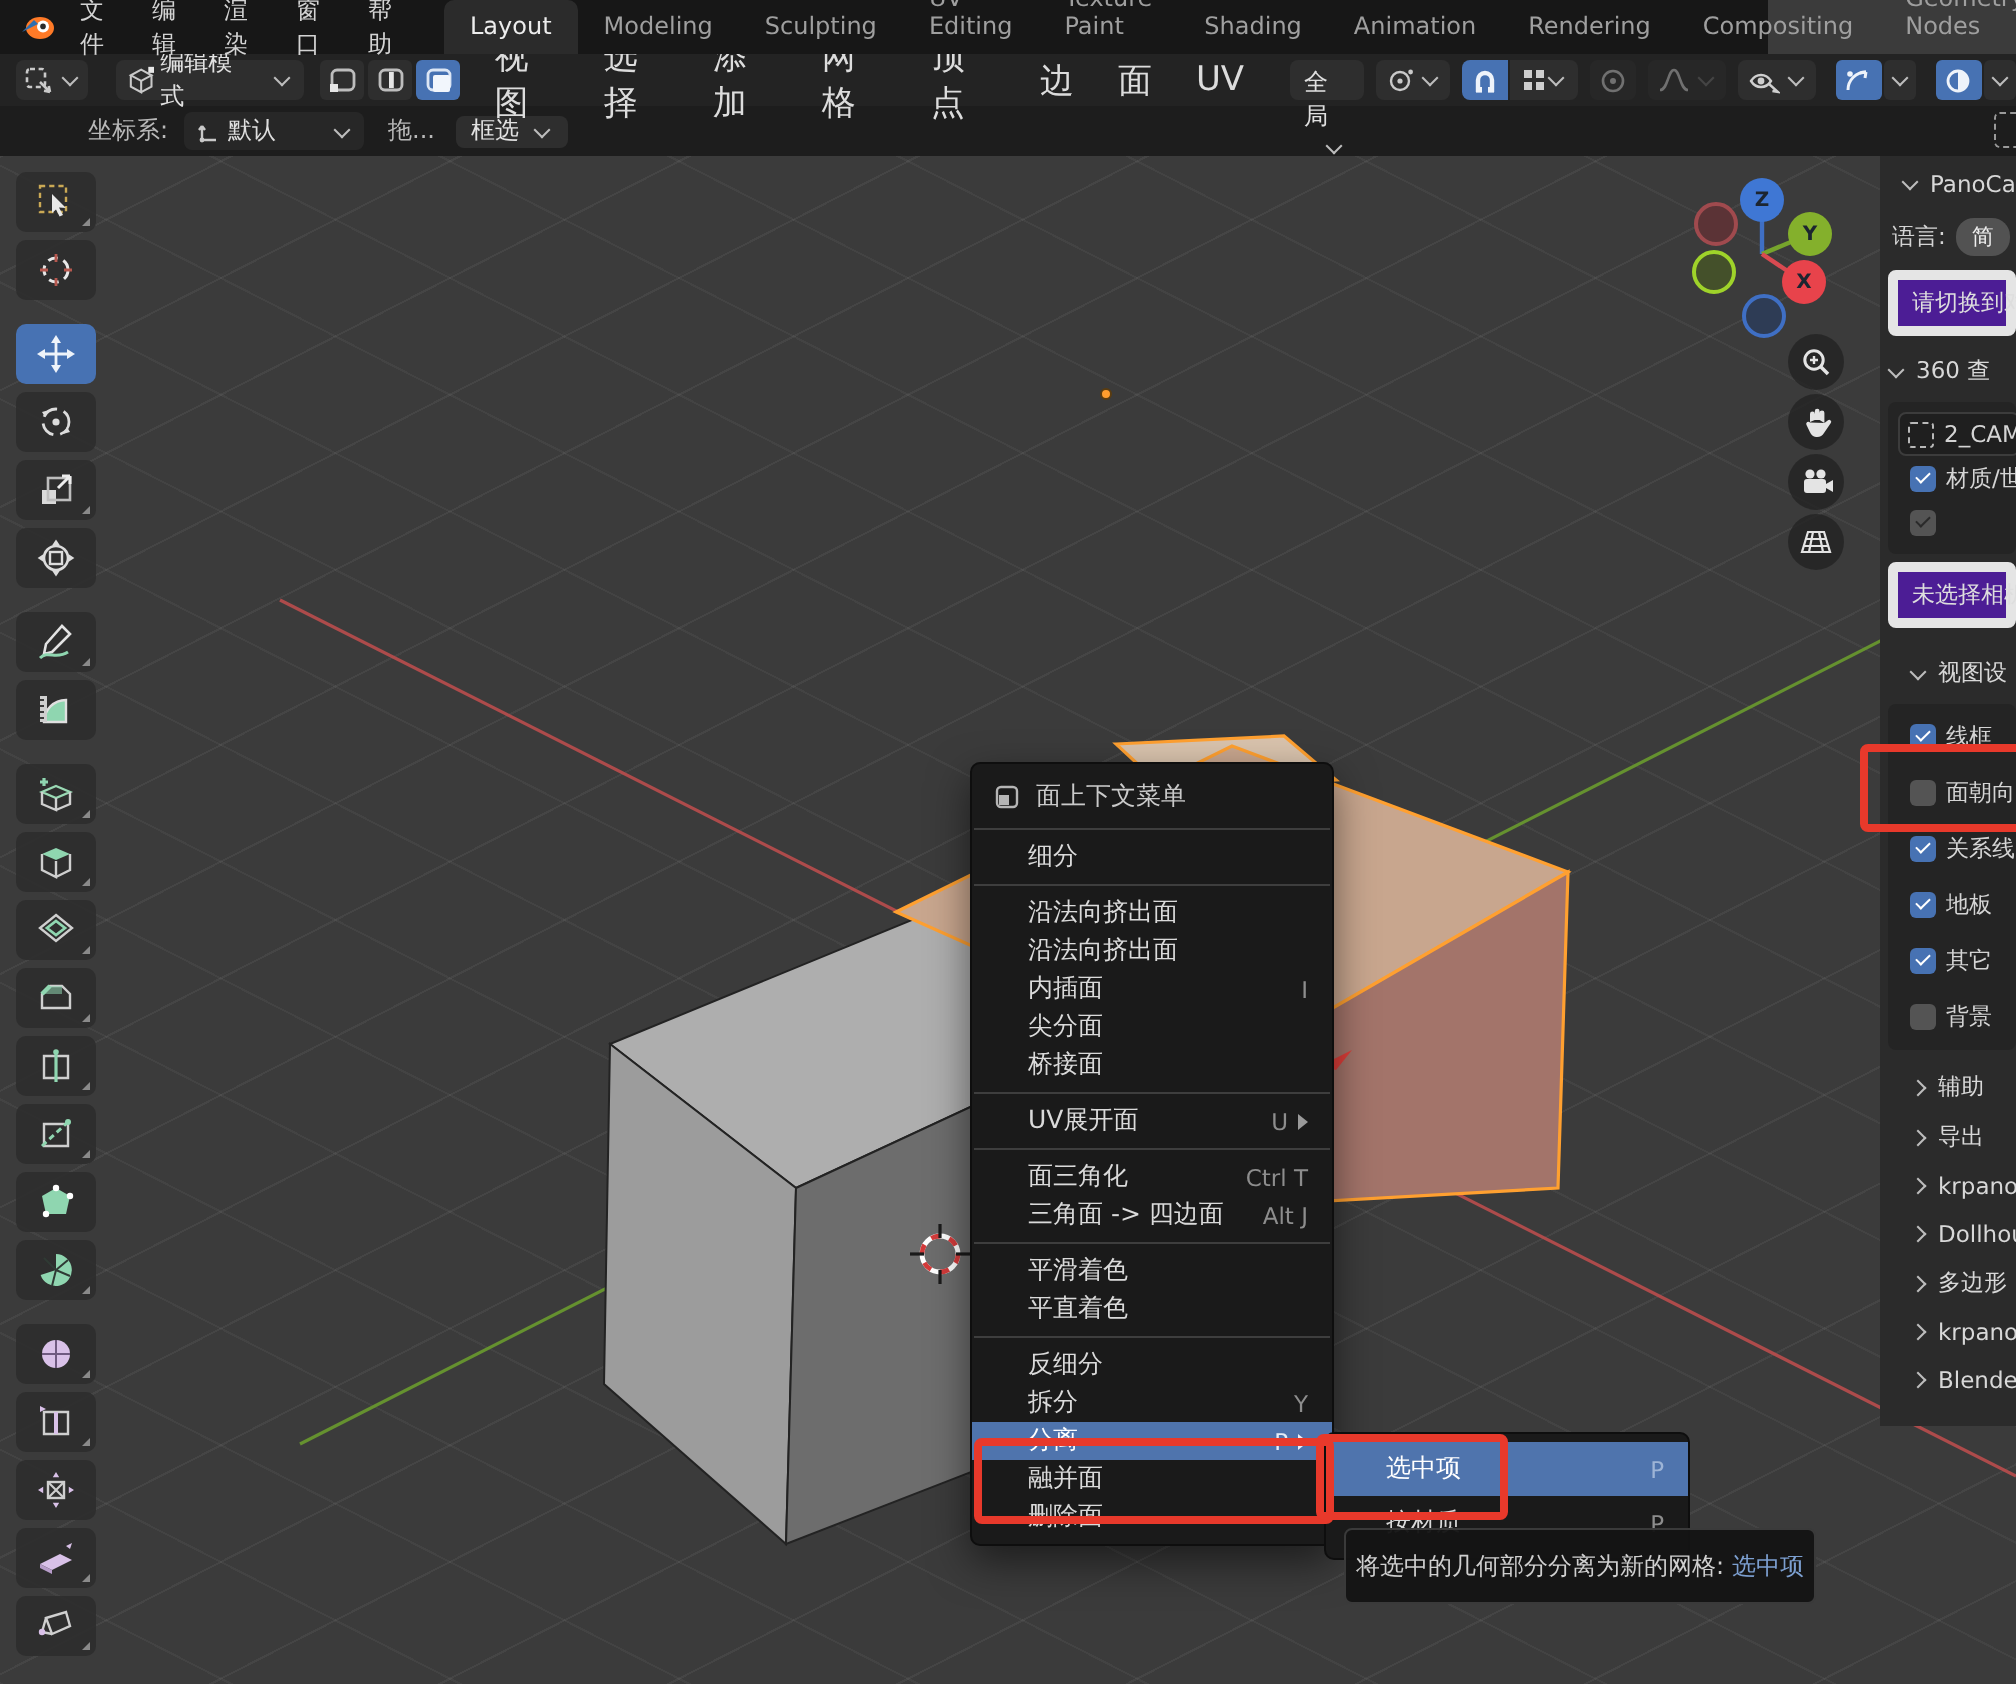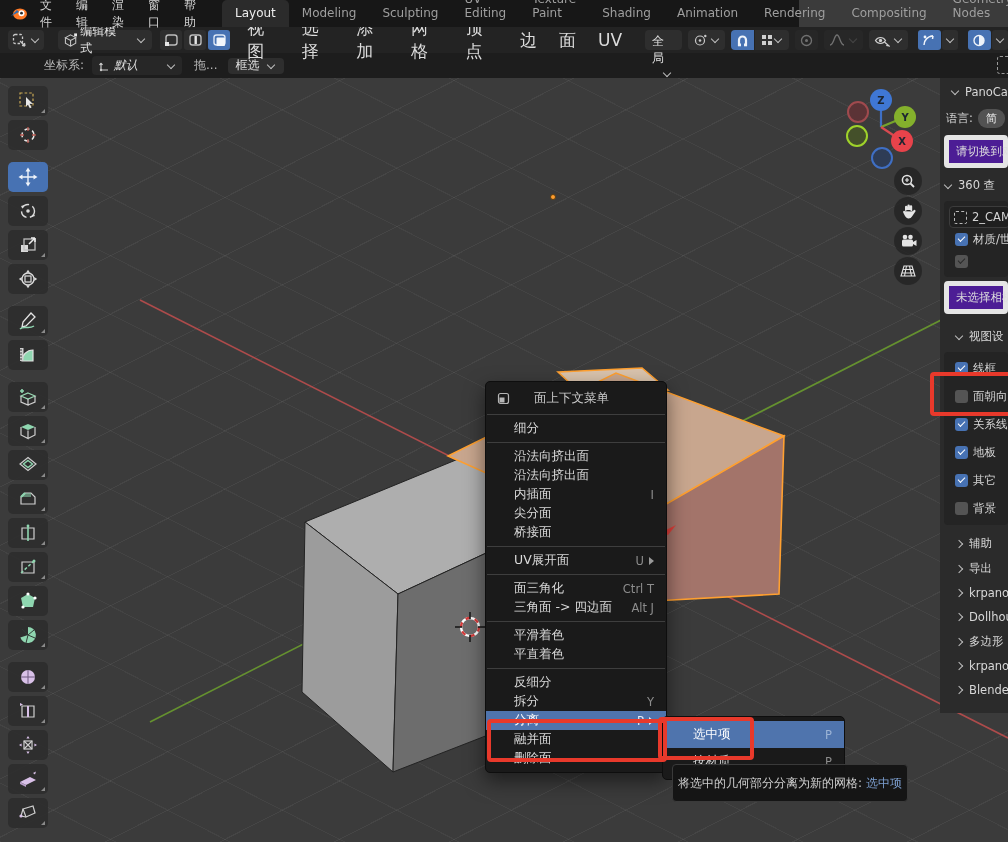--- a/index.html
+++ b/index.html
@@ -1,37 +1,37 @@
 <!DOCTYPE html>
 <html><head>
 <meta charset="utf-8">
 <style>
   html,body{margin:0;padding:0;background:#000;}
   .screen{position:relative;width:1008px;height:842px;overflow:hidden;
     font-family:"DejaVu Sans","Liberation Sans",sans-serif;
     background:#3b3b3b;color:#d6d6d6;font-size:12px;-webkit-font-smoothing:antialiased;}
   .abs{position:absolute;}
   
-  .topbar{left:0;top:0;width:799px;height:27px;background:#171717;display:flex;align-items:center;z-index:30;}
+  .topbar{left:0;top:0;width:884px;height:27px;background:#171717;display:flex;align-items:center;z-index:30;}
   .tb-menu{padding:0 12px;color:#d3d3d3;font-size:12px;cursor:default;}
   .tabs{display:flex;height:27px;align-items:flex-end;margin-left:14px;}
   .tab{padding:6px 13px 7px;color:#9f9f9f;font-size:12px;border-radius:5px 5px 0 0;}
   .tab.active{background:#2b2b2b;color:#ededed;}
   
   .row2{left:0;top:27px;width:1008px;height:26px;background:#232323;display:flex;align-items:center;z-index:29;}
   .w-group{display:flex;align-items:center;background:#2e2e2e;border-radius:4px;height:20px;margin-left:6px;padding:0 4px;gap:3px;}
   .chev{width:5px;height:5px;border-right:1.4px solid #bdbdbd;border-bottom:1.4px solid #bdbdbd;transform:rotate(45deg);margin:0 2px 2px 2px;flex:none;}
   .chev.dim{border-color:#6d6d6d;}
   .r2-menu{padding:0 11px;color:#dcdcdc;font-size:17px;}
   .mode-btn{width:23px;height:20px;background:#2e2e2e;border-radius:3px;display:flex;align-items:center;justify-content:center;margin-left:2px;}
   .mode-btn.on{background:#4772b3;}
   
   .row3{left:0;top:53px;width:1008px;height:25px;background:#1d1d1d;display:flex;align-items:center;z-index:28;}
   .r3-label{color:#b9b9b9;font-size:12px;margin-left:44px;}
-  .r3-group{display:flex;align-items:center;background:#272727;border-radius:4px;height:19px;margin-left:8px;padding:0 6px;gap:4px;font-style:italic;}
+  .r3-group{display:flex;align-items:center;background:#272727;border-radius:4px;height:19px;margin-left:8px;padding:0 6px;gap:4px;}
   .r3-btn{display:flex;align-items:center;background:#2e2e2e;border-radius:4px;height:16px;margin-left:10px;padding:0 8px;gap:6px;}
   
   .viewport{left:0;top:78px;width:1008px;height:764px;
     background:
      repeating-linear-gradient(27deg,rgba(255,255,255,0.045) 0 1px,transparent 1px 52px),
      repeating-linear-gradient(153deg,rgba(255,255,255,0.05) 0 1px,transparent 1px 52px),
      #3b3b3b;z-index:1;}
   .vp-label{color:#e8e8e8;font-size:12px;text-shadow:0 1px 2px rgba(0,0,0,.8);}
   
   .tool-btn{left:8px;width:40px;height:30px;background:#2c2c2cdd;border-radius:5px;display:flex;align-items:center;justify-content:center;z-index:10;}
@@ -49,21 +49,21 @@
   .p-row{display:flex;align-items:center;gap:5px;white-space:nowrap;color:#d4d4d4;font-size:11.5px;padding:4px 0 4px 6px;}
   .cb{width:13px;height:13px;border-radius:3px;background:#545454;flex:none;position:relative;}
   .cb.on{background:#4772b3;}
   .cb .tick{position:absolute;left:3px;top:3px;width:6px;height:3px;border-left:1.6px solid #fff;border-bottom:1.6px solid #fff;transform:rotate(-45deg);}
   .cb.gray .tick{border-color:#2a2a2a;}
   .chev-r{width:5px;height:5px;border-right:1.4px solid #bdbdbd;border-bottom:1.4px solid #bdbdbd;transform:rotate(-45deg);margin-right:2px;flex:none;}
   .pill{background:#525252;border-radius:9px;padding:2px 8px;color:#eee;font-size:11px;}
   
   .cmenu{left:485px;top:381px;width:180px;background:#1a1a1a;border:1px solid #0e0e0e;border-radius:5px;
     box-shadow:0 8px 20px rgba(0,0,0,.5);padding:4px 0;z-index:20;}
-  .cm-head{display:flex;align-items:center;gap:24px;height:24px;padding:0 11px;color:#c9c9c9;font-size:12.5px;}
+  .cm-head{display:flex;align-items:center;gap:8px;height:24px;padding:0 11px;color:#c9c9c9;font-size:12.5px;}
   .cm-sep{height:1px;background:#3e3e3e;margin:4px 1px;}
   .cm-item{display:flex;align-items:center;height:19px;padding:0 12px 0 28px;font-size:12.5px;color:#dadada;}
   .cm-item .lab{flex:1;white-space:nowrap;}
   .cm-item .sc{color:#8d8d8d;font-size:11.5px;}
   .cm-item.sel{background:#4f74ad;color:#fff;}
   .cm-item.sel .sc{color:#e4ecf7;}
   .sub-arrow{width:0;height:0;border-top:4px solid transparent;border-bottom:4px solid transparent;border-left:5px solid #9a9a9a;margin-left:5px;}
   .cm-item.sel .sub-arrow{border-left-color:#e8eef8;}
   
   .smenu{left:662px;top:716px;width:181px;background:#1a1a1a;border:1px solid #0e0e0e;border-radius:5px;padding:4px 0;z-index:21;}

